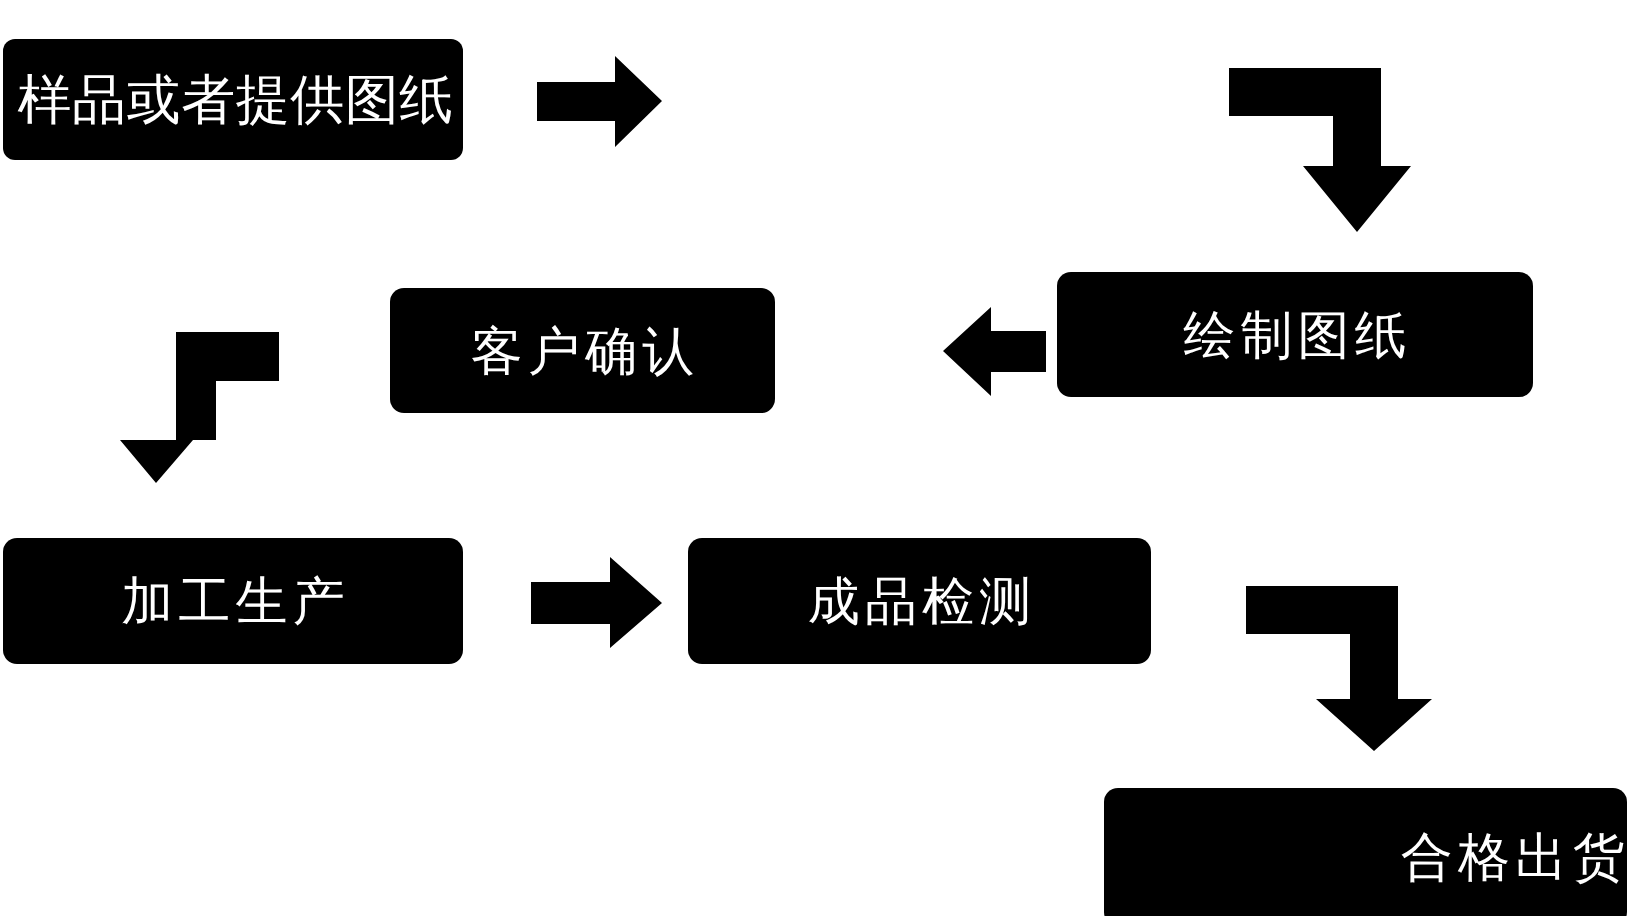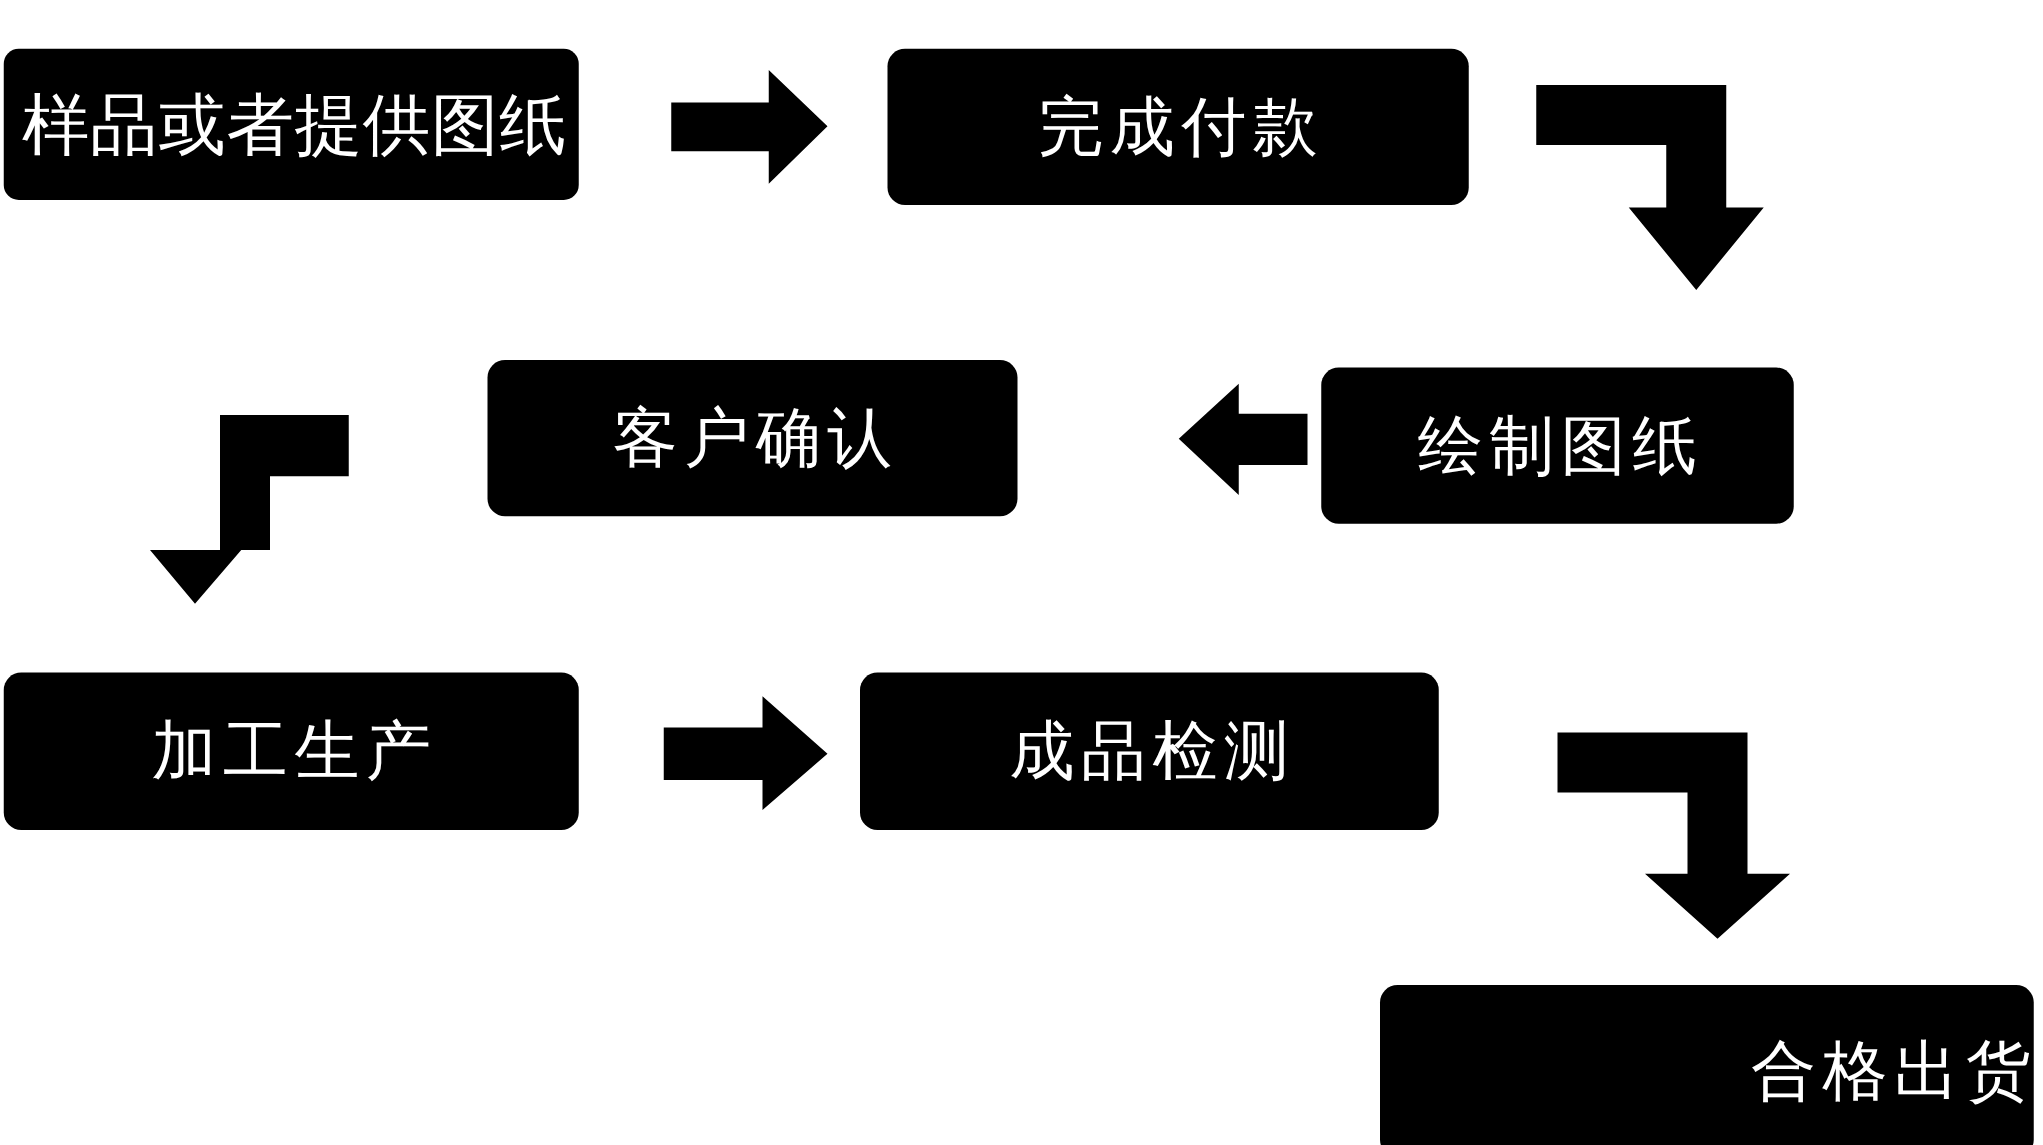--- a/index.html
+++ b/index.html
@@ -35,22 +35,22 @@
     white-space: nowrap;
     user-select: none;
   }
   .node-label {
     display: block;
     transform: translateX(0.05em);
   }
   
   #node-sample   { left: 3px;    top: 3px;    width: 460px; height: 121px; font-size: 54px; border-radius: 12px; letter-spacing: 0.01em; }
   #node-payment  { left: 710px;  top: 3px;    width: 465px; height: 125px; font-size: 52px; }
-  #node-drawing  { left: 1057px; top: 258px;  width: 378px; height: 125px; font-size: 52px; }
-  #node-confirm  { left: 390px;  top: 252px;  width: 424px; height: 125px; font-size: 52px; }
+  #node-drawing  { left: 1057px; top: 236px;  width: 476px; height: 125px; font-size: 52px; }
+  #node-confirm  { left: 390px;  top: 252px;  width: 385px; height: 125px; font-size: 52px; }
   #node-produce  { left: 3px;    top: 502px;  width: 460px; height: 126px; font-size: 52px; }
   #node-inspect  { left: 688px;  top: 502px;  width: 463px; height: 126px; font-size: 52px; }
   #node-ship     { left: 1104px; top: 752px;  width: 523px; height: 138px; font-size: 52px; justify-content: flex-end; }
 
   #arrow-layer {
     position: absolute;
     left: 0;
     top: 0;
     width: 1634px;
     height: 916px;
@@ -111,23 +111,20 @@
                L 1350 663
                L 1350 598
                L 1246 598 Z"></path>
     </g>
   </svg>
 
   <div class="node" id="node-sample">
     <span class="node-label">样品或者提供图纸</span>
   </div>
 
-  <div class="node" id="node-payment">
-    <span class="node-label">完成付款</span>
-  </div>
 
   <div class="node" id="node-drawing">
     <span class="node-label">绘制图纸</span>
   </div>
 
   <div class="node" id="node-confirm">
     <span class="node-label">客户确认</span>
   </div>
 
   <div class="node" id="node-inspect">

